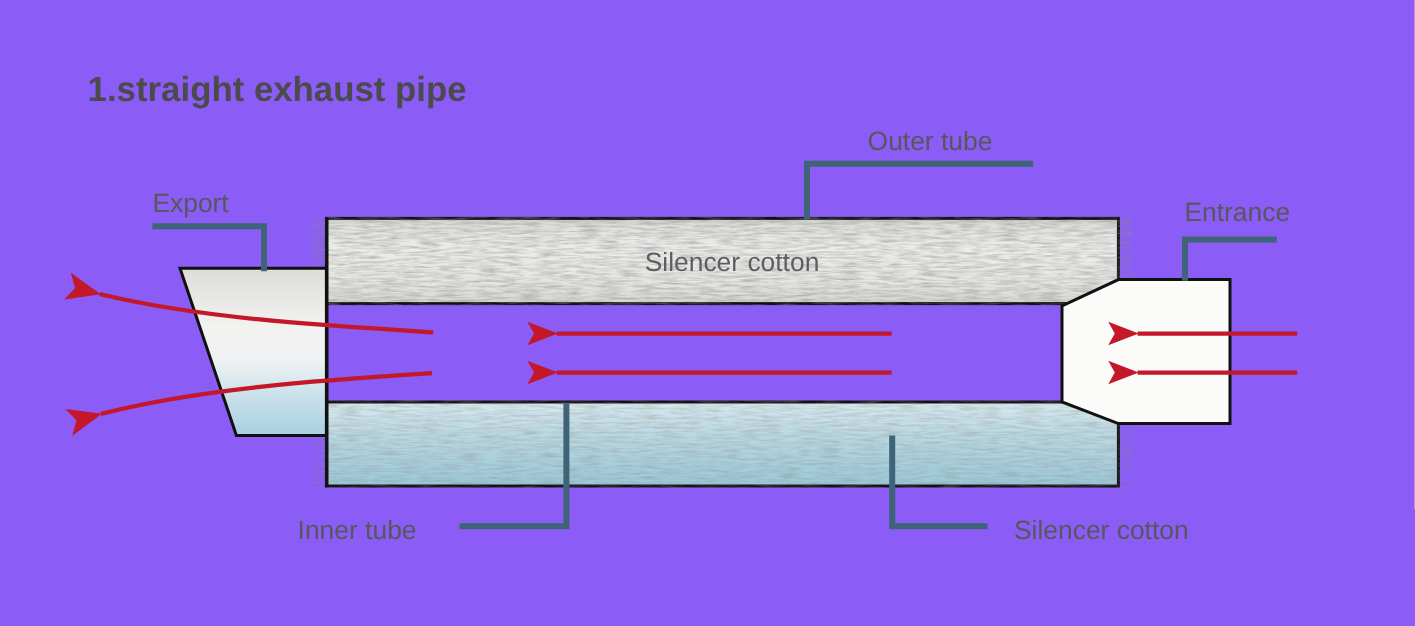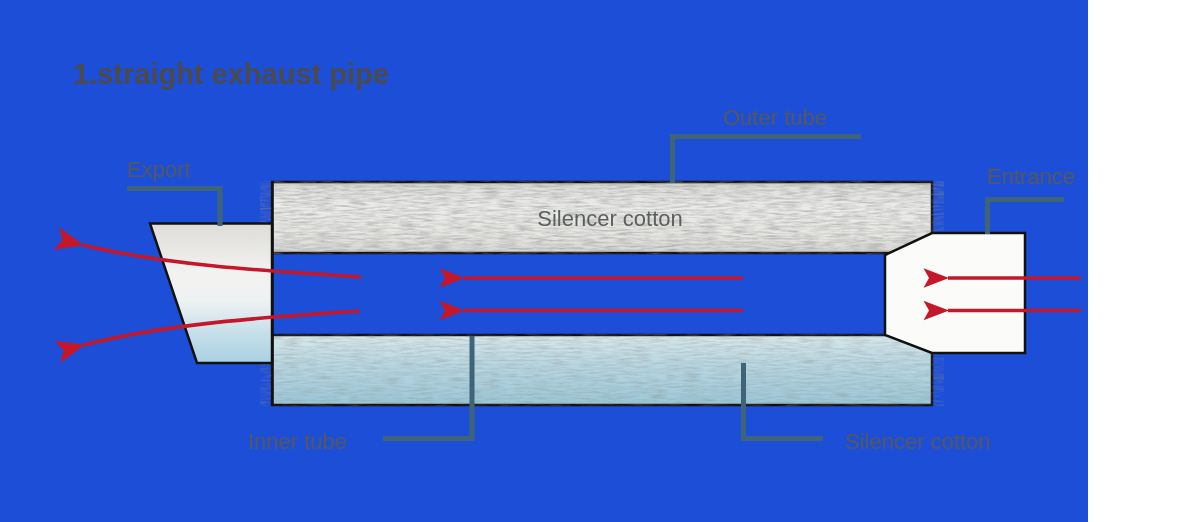--- a/index.html
+++ b/index.html
@@ -3,23 +3,23 @@
 <meta charset="utf-8">
 <style>
   html, body {
     margin: 0;
     padding: 0;
     background: #ffffff;
     font-family: "Liberation Sans", sans-serif;
   }
   .stage {
     position: relative;
-    width: 1088px;
+    width: 1179px;
     height: 522px;
-    background: #1d4ed8;
+    background: #8b5cf6;
     overflow: hidden;
   }
   svg { display: block; }
   text {
     font-family: "Liberation Sans", sans-serif;
     fill: #56585a;
     font-size: 22px;
   }
   .title-text {
     font-size: 29px;

